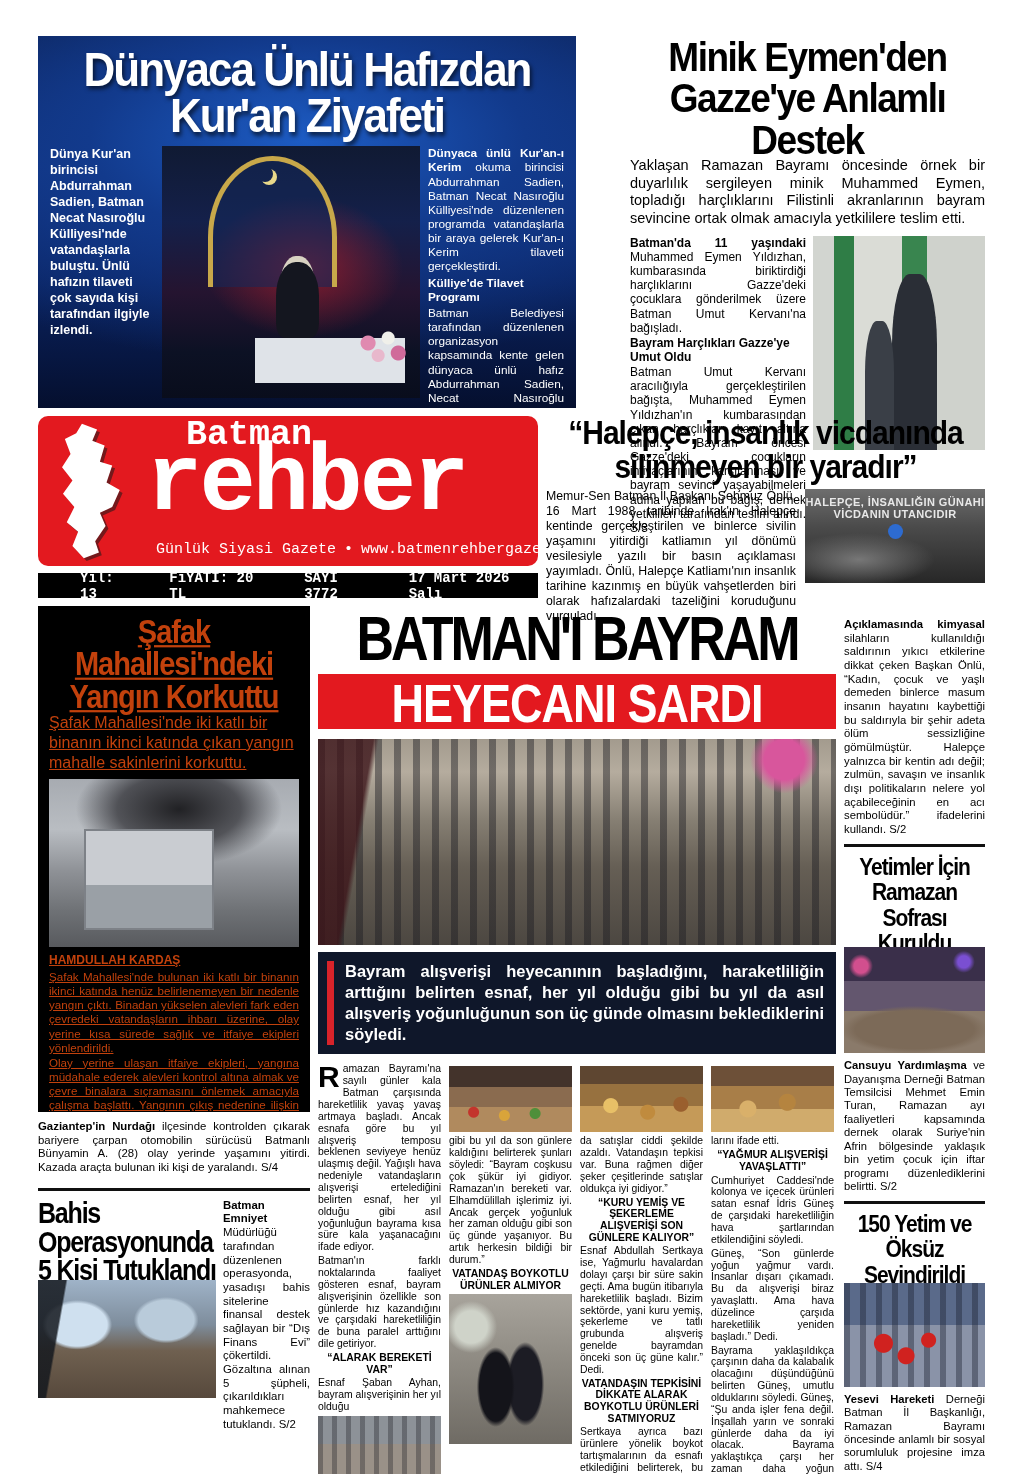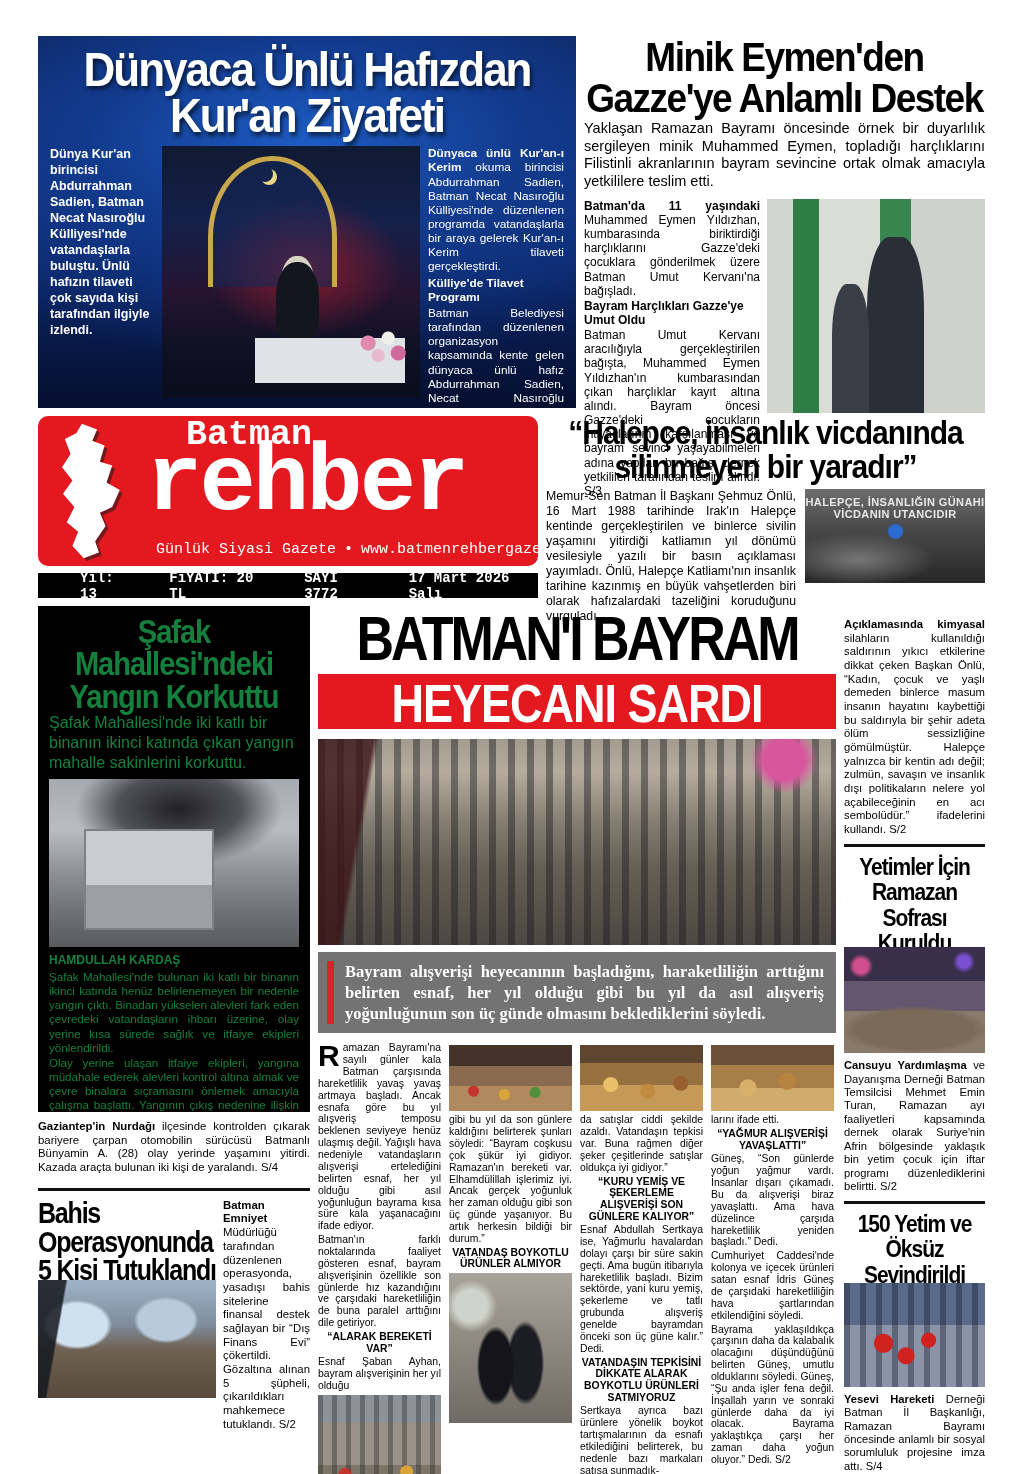--- a/index.html
+++ b/index.html
@@ -6,34 +6,34 @@
   .page{width:1020px;height:1474px;background:#fff;margin:0 auto;position:relative;
         font-family:"Liberation Sans",sans-serif;color:#000;box-sizing:border-box;
         padding:36px 35px 0 38px;overflow:hidden;}
   .row{display:flex;}
   p{margin:0 0 6px 0;}
   .just{text-align:justify;}
   .ph{position:relative;overflow:hidden;flex:none;background:#888;}
   hr.thick{border:0;border-top:3px solid #101010;margin:7px 0;}
 
   
-  .top-row{gap:8px;height:372px;justify-content:flex-end;}
+  .top-row{gap:24px;height:372px;justify-content:flex-end;}
   .panel-blue{width:538px;height:372px;box-sizing:border-box;padding:8px 12px;color:#fff;
      background:radial-gradient(ellipse 90% 60% at 50% 28%,#1d5cc4 0%,#123a8c 45%,rgba(8,20,60,0) 100%),
                 linear-gradient(180deg,#0b1e4e 0%,#10307c 35%,#0a2361 65%,#050f2e 100%);}
   .quran-h{font-weight:800;font-size:44px;line-height:.98;letter-spacing:-2px;text-align:center;
      margin:2px 0 8px;transform:scaleY(1.08);transform-origin:center top;
      text-shadow:2px 3px 4px rgba(0,0,0,.6);}
   .quran-body{display:flex;gap:8px;margin-top:14px;}
   .quran-left{width:104px;font-size:12.5px;font-weight:700;line-height:1.28;}
   .quran-right{flex:1;font-size:11.8px;line-height:1.2;}
   .quran-right p{margin-bottom:2px;}
   .bold-sub{font-weight:800;}
 
-  .article-eymen{flex:1;}
+  .article-eymen{flex:1;margin-left:30px;}
   .eymen-h{font-weight:800;font-size:37px;line-height:1;letter-spacing:-1.5px;text-align:center;
      margin:0 0 10px;transform:scaleY(1.12);transform-origin:center top;}
   .eymen-lead{font-size:14.5px;line-height:1.22;text-align:justify;margin-bottom:8px;}
   .eymen-body{display:flex;gap:7px;}
   .eymen-text{width:176px;font-size:12px;line-height:1.18;}
   .eymen-text p{margin-bottom:1px;}
 
   
   .mast-row{gap:8px;margin-top:8px;height:182px;}
   .mast-left{width:500px;display:flex;flex-direction:column;font-family:Liberation Mono, monospace;}
@@ -58,21 +58,21 @@
                 linear-gradient(180deg,#6e6e6e 0%,#4b4b4b 40%,#272727 100%);}
   .halepce-logo{display:block;width:15px;height:15px;border-radius:50%;background:#2d6bd0;margin:4px auto 0;}
 
   
   .main-row{gap:8px;margin-top:8px;height:870px;}
   .col-left{width:272px;}
   .col-center{width:518px;}
   .col-right{flex:1;font-size:11.2px;}
 
   
-  .panel-black{background:#000;color:#15803d;box-sizing:border-box;padding:8px 11px;height:506px;overflow:hidden;}
+  .panel-black{background:#000;color:#c2410c;box-sizing:border-box;padding:8px 11px;height:506px;overflow:hidden;text-decoration:underline;}
   .fire-h{font-weight:800;font-size:29px;line-height:1;letter-spacing:-1px;text-align:center;
      margin:2px 0 10px;transform:scaleY(1.12);transform-origin:center top;}
   .fire-lead{font-size:16px;line-height:1.25;margin:8px 0 6px;}
   .ph-fire{width:100%;height:168px;margin:2px 0 6px;
      background:radial-gradient(ellipse 55% 45% at 52% 18%,rgba(25,25,28,.95) 0%,rgba(40,40,45,.7) 45%,rgba(90,90,95,0) 75%),
                 radial-gradient(circle at 38% 52%,#e07820 0 7px,rgba(224,120,32,0) 14px),
                 linear-gradient(180deg,#a7abb1 0%,#b9bdc2 30%,#8e9196 55%,#6f7276 78%,#585a5e 100%);}
   .ph-fire::before{content:"";position:absolute;left:14%;right:34%;top:30%;bottom:10%;
      background:linear-gradient(180deg,#c9ccd1 0 55%,#9aa0a6 55%);box-shadow:inset 0 0 0 2px #7d8187;}
   .fire-byline{font-weight:800;font-size:12px;margin:2px 0 3px;}
@@ -103,21 +103,21 @@
   .bayram-h1{font-weight:800;font-size:52px;line-height:1;letter-spacing:-3px;text-align:center;margin:0;
      transform:scaleY(1.22);transform-origin:center top;}
   .bayram-h2{background:#e3191f;margin-top:16px;text-align:center;padding:3px 0 7px;}
   .bayram-h2 span{display:inline-block;color:#fff;font-weight:800;font-size:45px;line-height:1;
      letter-spacing:-1px;transform:scaleY(1.18);transform-origin:center top;}
   .ph-street{width:100%;height:206px;margin-top:10px;
      background:radial-gradient(circle at 90% 10%,#d8569c 0 20px,rgba(216,86,156,0) 34px),
                 linear-gradient(100deg,rgba(60,20,25,.8) 0 10%,rgba(60,20,25,0) 11%),
                 repeating-linear-gradient(90deg,rgba(28,28,34,.45) 0 7px,rgba(28,28,34,0) 7px 19px),
                 linear-gradient(180deg,#a39b8e 0%,#b5ac9e 16%,#857e72 40%,#665f55 62%,#4c4741 100%);}
-  .navy-lead{background:#737373;margin-top:7px;display:flex;padding:9px 12px 9px 9px;box-sizing:border-box;font-family:Liberation Serif, serif;}
+  .navy-lead{background:#0f172a;margin-top:7px;display:flex;padding:9px 12px 9px 9px;box-sizing:border-box;}
   .navy-lead::before{content:"";width:7px;background:#d8232a;margin-right:11px;flex:none;}
   .navy-lead p{color:#fff;font-weight:700;font-size:16.5px;line-height:1.28;text-align:justify;margin:0;}
   .bayram-cols{display:flex;gap:8px;margin-top:9px;height:462px;overflow:hidden;}
   .bcol{width:123px;font-size:10.4px;line-height:1.14;text-align:justify;}
   .bcol p{margin-bottom:2px;}
   .dropcap{float:left;font-size:30px;font-weight:800;line-height:.85;padding:1px 3px 0 0;}
   .subhead-c{font-weight:800;text-align:center;line-height:1.12;margin:2px 0;}
   .bcol .ph{width:100%;margin:3px 0;}
   .ph-top{height:66px;}
   .ph-shop{background:radial-gradient(circle at 20% 70%,#c3342c 0 5px,rgba(0,0,0,0) 6px),
@@ -348,22 +348,22 @@
           <p>da satışlar ciddi şekilde azaldı. Vatandaşın tepkisi var. Buna rağmen diğer şeker çeşitlerinde satışlar oldukça iyi gidiyor.”</p>
           <p class="subhead-c">“KURU YEMİŞ VE ŞEKERLEME ALIŞVERİŞİ SON GÜNLERE KALIYOR”</p>
           <p>Esnaf Abdullah Sertkaya ise, Yağmurlu havalardan dolayı çarşı bir süre sakin geçti. Ama bugün itibarıyla hareketlilik başladı. Bizim sektörde, yani kuru yemiş, şekerleme ve tatlı grubunda alışveriş genelde bayramdan önceki son üç güne kalır.” Dedi.</p>
           <p class="subhead-c">VATANDAŞIN TEPKİSİNİ DİKKATE ALARAK BOYKOTLU ÜRÜNLERİ SATMIYORUZ</p>
           <p>Sertkaya ayrıca bazı ürünlere yönelik boykot tartışmalarının da esnafı etkilediğini belirterek, bu nedenle bazı markaları satışa sunmadık-</p>
         </div>
         <div class="bcol">
           <div class="ph ph-top ph-nuts2"></div>
           <p>larını ifade etti.</p>
           <p class="subhead-c">“YAĞMUR ALIŞVERİŞİ YAVAŞLATTI”</p>
+          <p>Cumhuriyet Caddesi'nde kolonya ve içecek ürünleri satan esnaf İdris Güneş de çarşıdaki hareketliliğin hava şartlarından etkilendiğini söyledi.</p>
           <p>Güneş, “Son günlerde yoğun yağmur vardı. İnsanlar dışarı çıkamadı. Bu da alışverişi biraz yavaşlattı. Ama hava düzelince çarşıda hareketlilik yeniden başladı.” Dedi.</p>
-          <p>Cumhuriyet Caddesi'nde kolonya ve içecek ürünleri satan esnaf İdris Güneş de çarşıdaki hareketliliğin hava şartlarından etkilendiğini söyledi.</p>
           <p>Bayrama yaklaşıldıkça çarşının daha da kalabalık olacağını düşündüğünü belirten Güneş, umutlu olduklarını söyledi. Güneş, “Şu anda işler fena değil. İnşallah yarın ve sonraki günlerde daha da iyi olacak. Bayrama yaklaştıkça çarşı her zaman daha yoğun oluyor.” Dedi. S/2</p>
         </div>
       </div>
     </div>
 
     <div class="col-right">
       <p class="cont-halepce">
         <b>Açıklamasında kimyasal</b>
         <span>silahların kullanıldığı saldırının yıkıcı etkilerine dikkat çeken Başkan Önlü, “Kadın, çocuk ve yaşlı demeden binlerce masum insanın hayatını kaybettiği bu saldırıyla bir şehir adeta ölüm sessizliğine gömülmüştür. Halepçe yalnızca bir kentin adı değil; zulmün, savaşın ve insanlık dışı politikaların nelere yol açabileceğinin en acı sembolüdür.” ifadelerini kullandı. S/2</span>
       </p>

